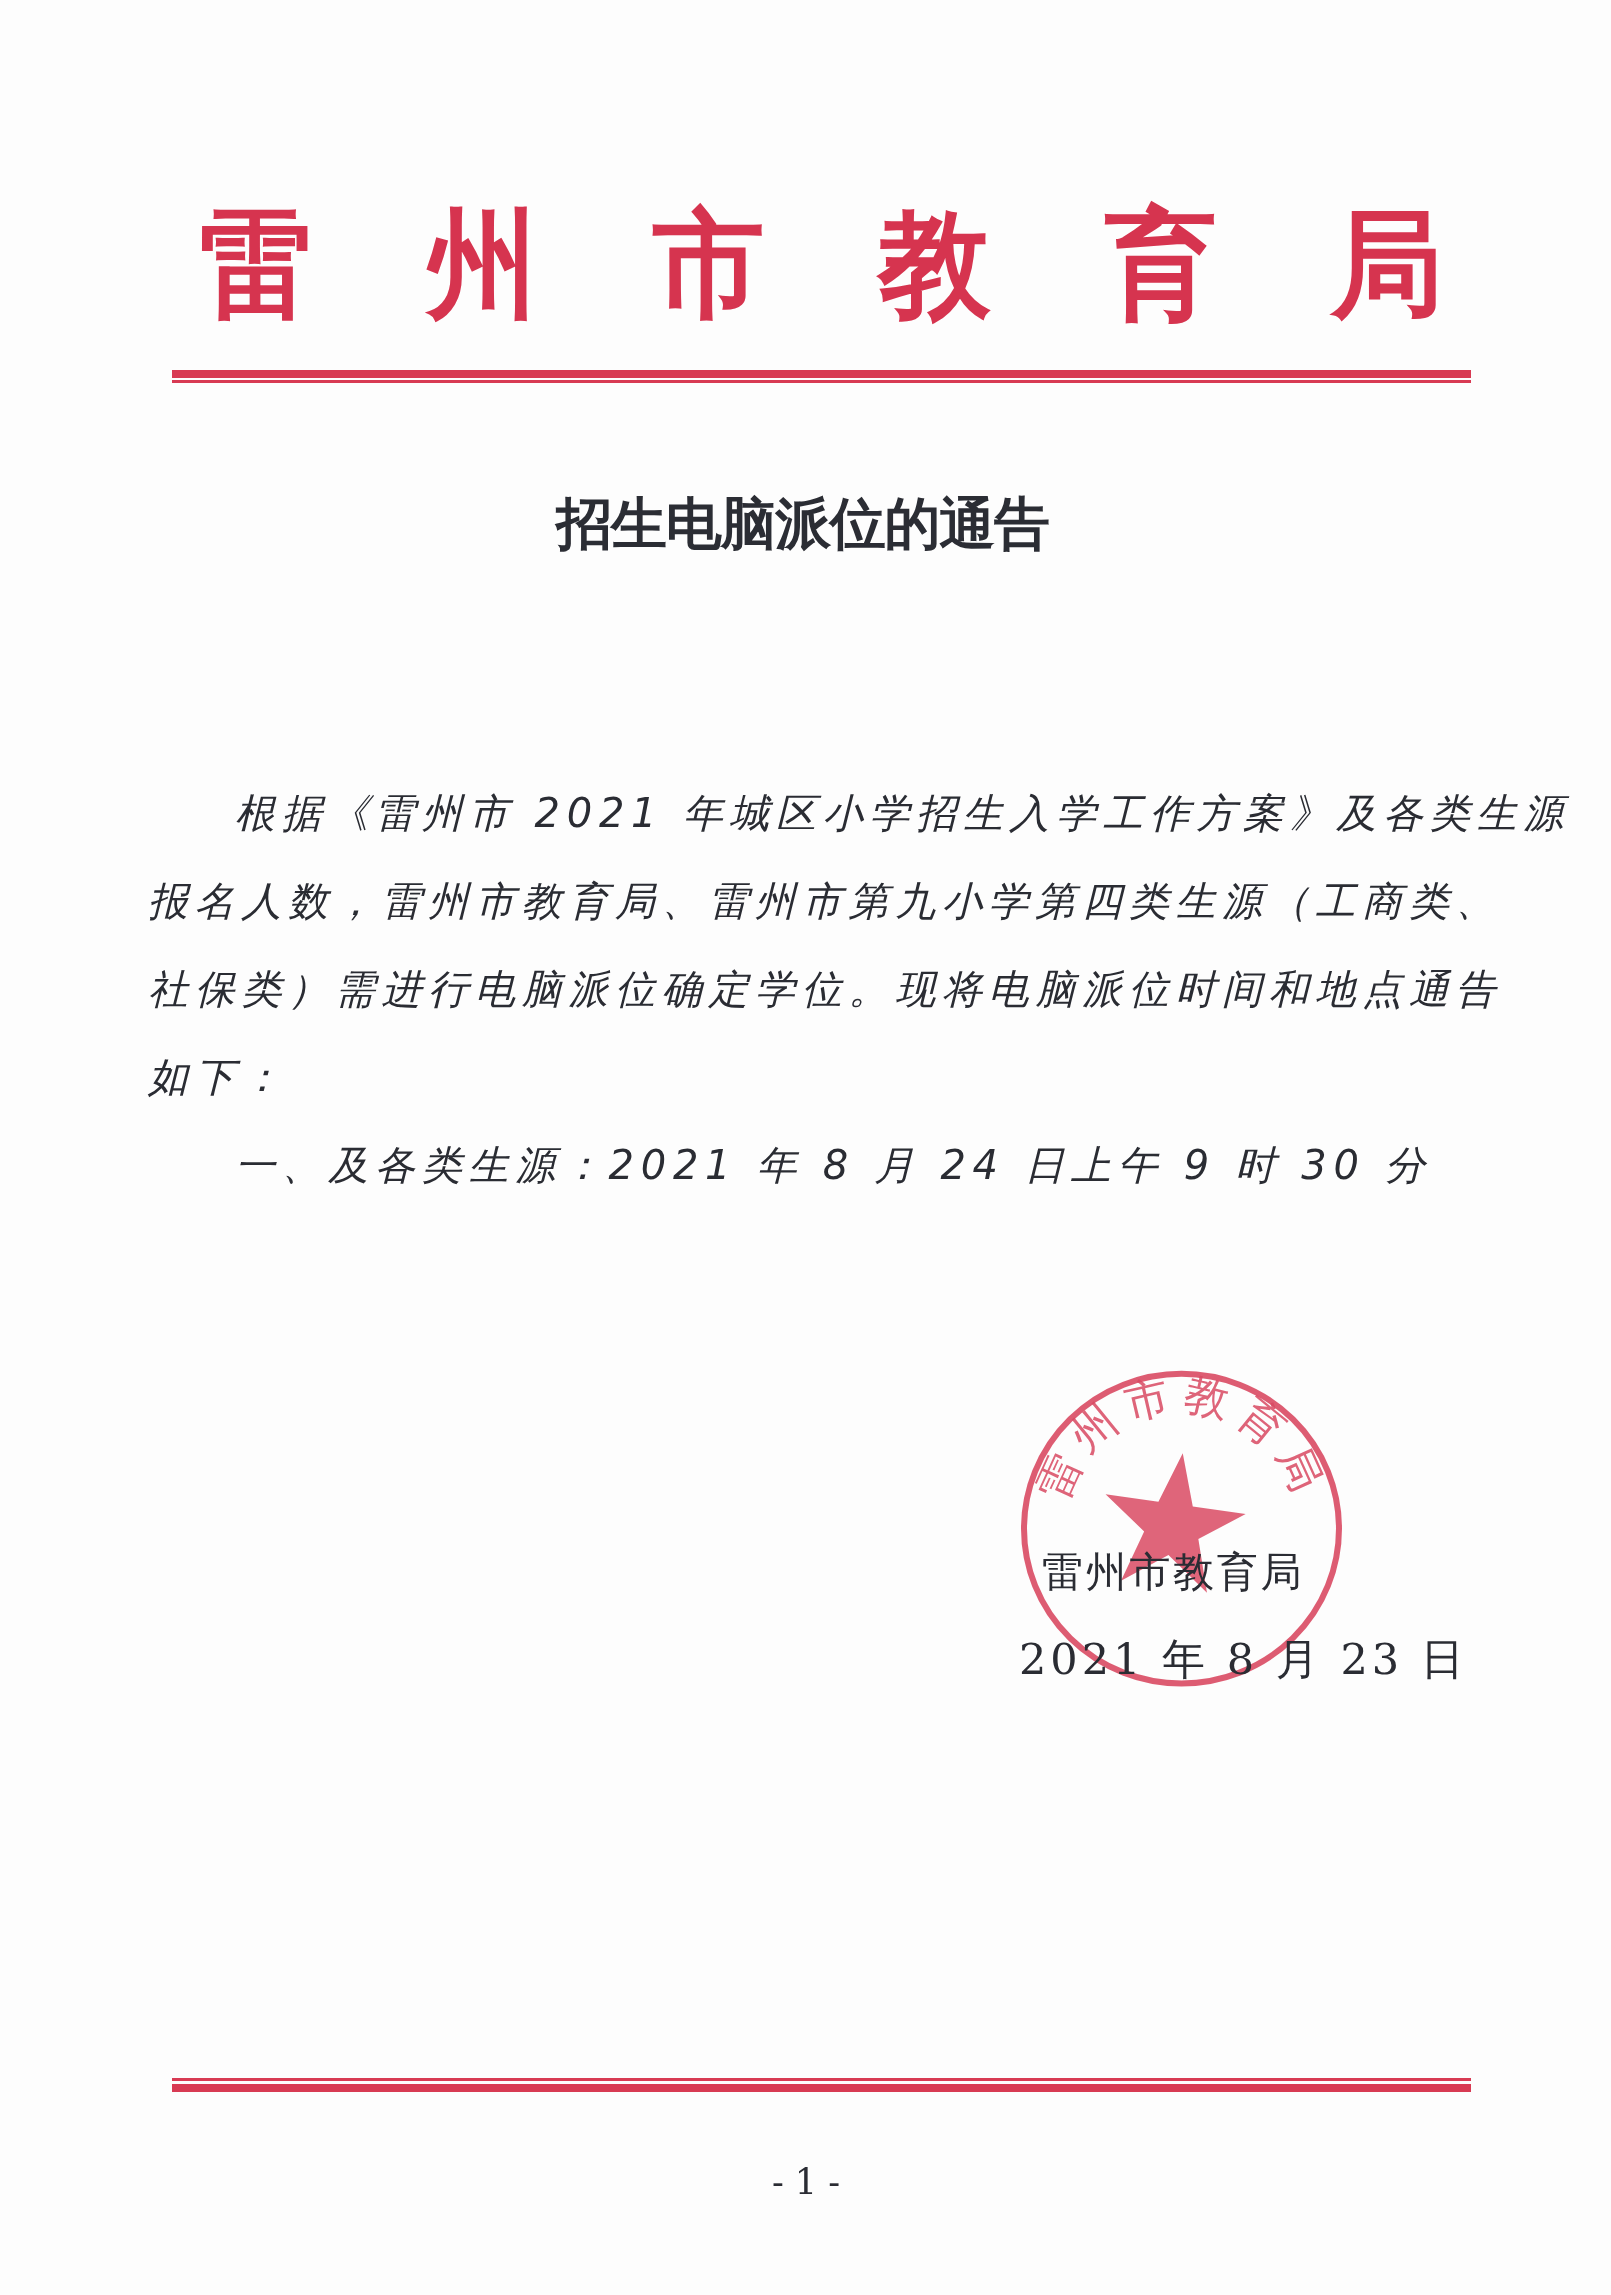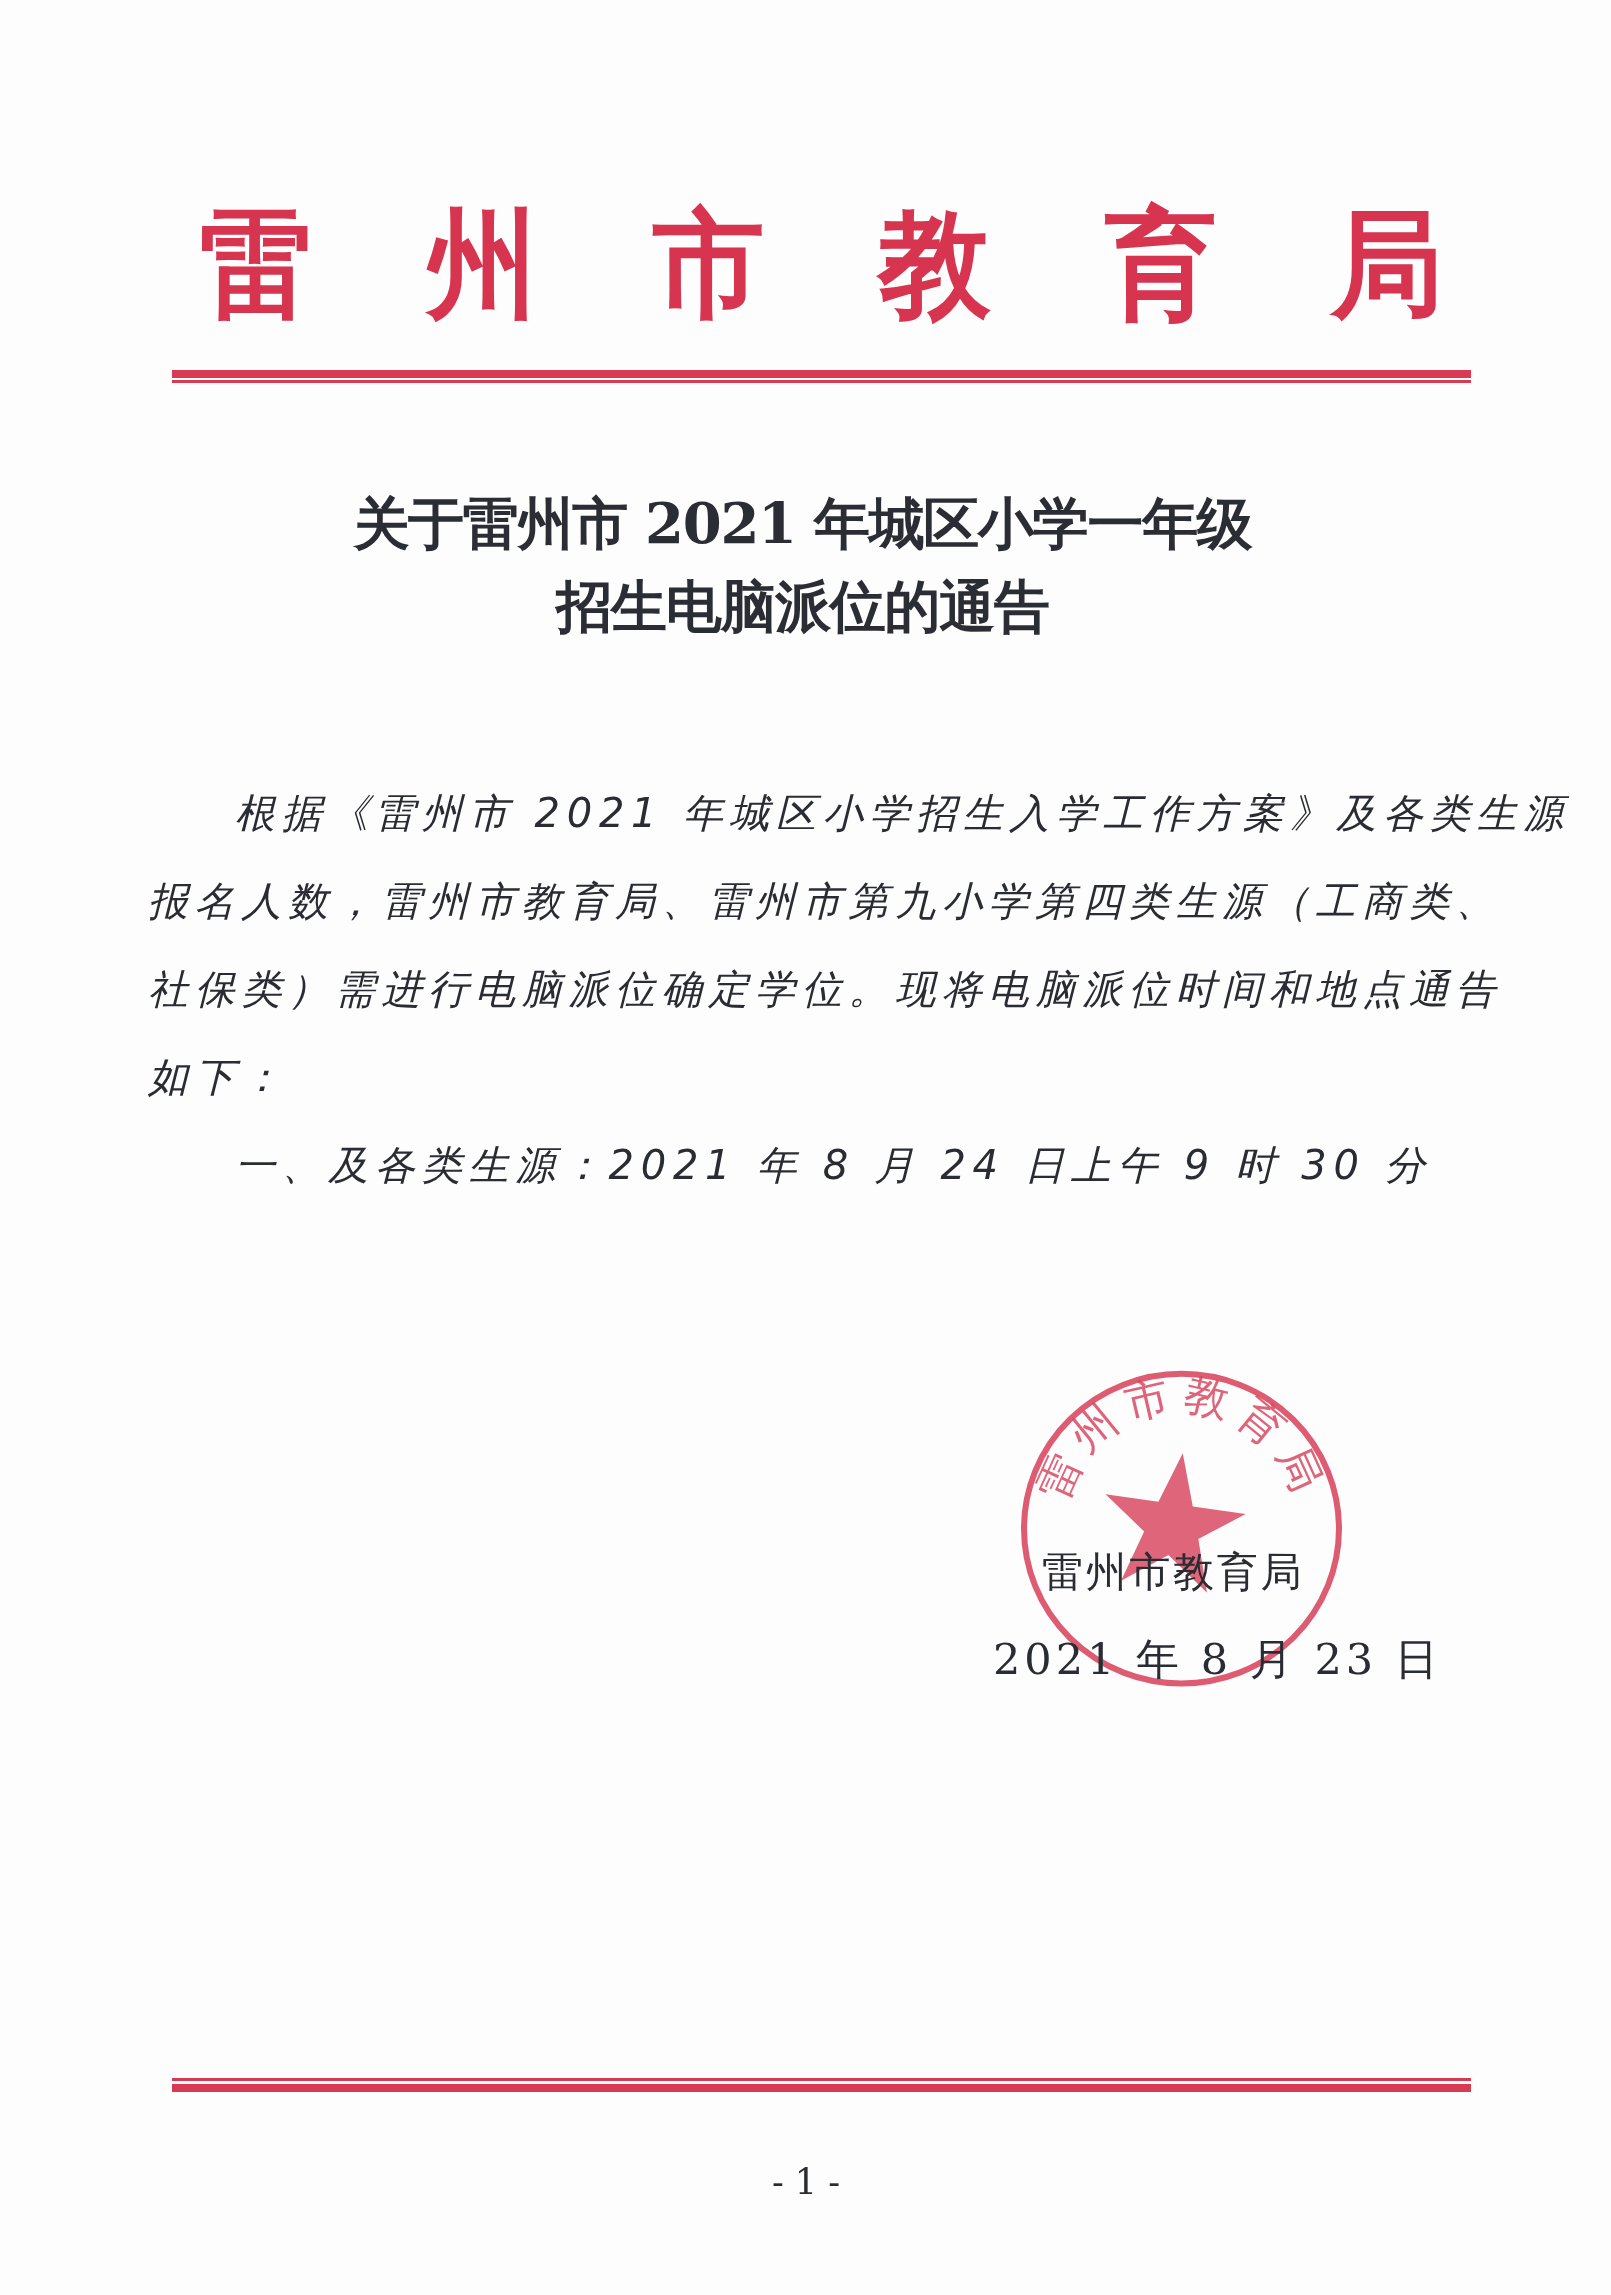--- a/index.html
+++ b/index.html
@@ -59,21 +59,21 @@
   }
   .signature {
     left: 1042px; top: 1549px;
     font-family: "DejaVu Sans", "Liberation Sans", sans-serif;
     font-size: 41px; line-height: 47px;
     letter-spacing: 2.7px;
     color: #2a2c33;
     white-space: nowrap;
   }
   .date {
-    left: 993px; top: 1636px;
+    left: 1019px; top: 1636px;
     font-family: "DejaVu Serif", "Liberation Serif", serif;
     font-size: 43px; line-height: 47px;
     letter-spacing: 4px;
     color: #2a2c33;
     white-space: nowrap;
   }
 
   
   .page-number {
     left: 735px; width: 142px; top: 2162px; text-align: center;
@@ -89,21 +89,20 @@
   <span>州</span>
   <span>市</span>
   <span>教</span>
   <span>育</span>
   <span>局</span>
 </div>
 <div class="abs rule-thick" style="top:370px;"></div>
 <div class="abs rule-thin" style="top:380px;"></div>
 
 <div class="abs title">
-  <div>关于雷州市 2021 年城区小学一年级</div>
   <div>招生电脑派位的通告</div>
 </div>
 
 <div class="abs body-text">
   <div class="line indent">根据《雷州市 2021 年城区小学招生入学工作方案》及各类生源</div>
   <div class="line">报名人数，雷州市教育局、雷州市第九小学第四类生源（工商类、</div>
   <div class="line">社保类）需进行电脑派位确定学位。现将电脑派位时间和地点通告</div>
   <div class="line">如下：</div>
   <div class="line indent"><span>一、及各类生源：</span><span>2021 年 8 月 24 日上午 9 时 30 分</span></div>
 </div>

